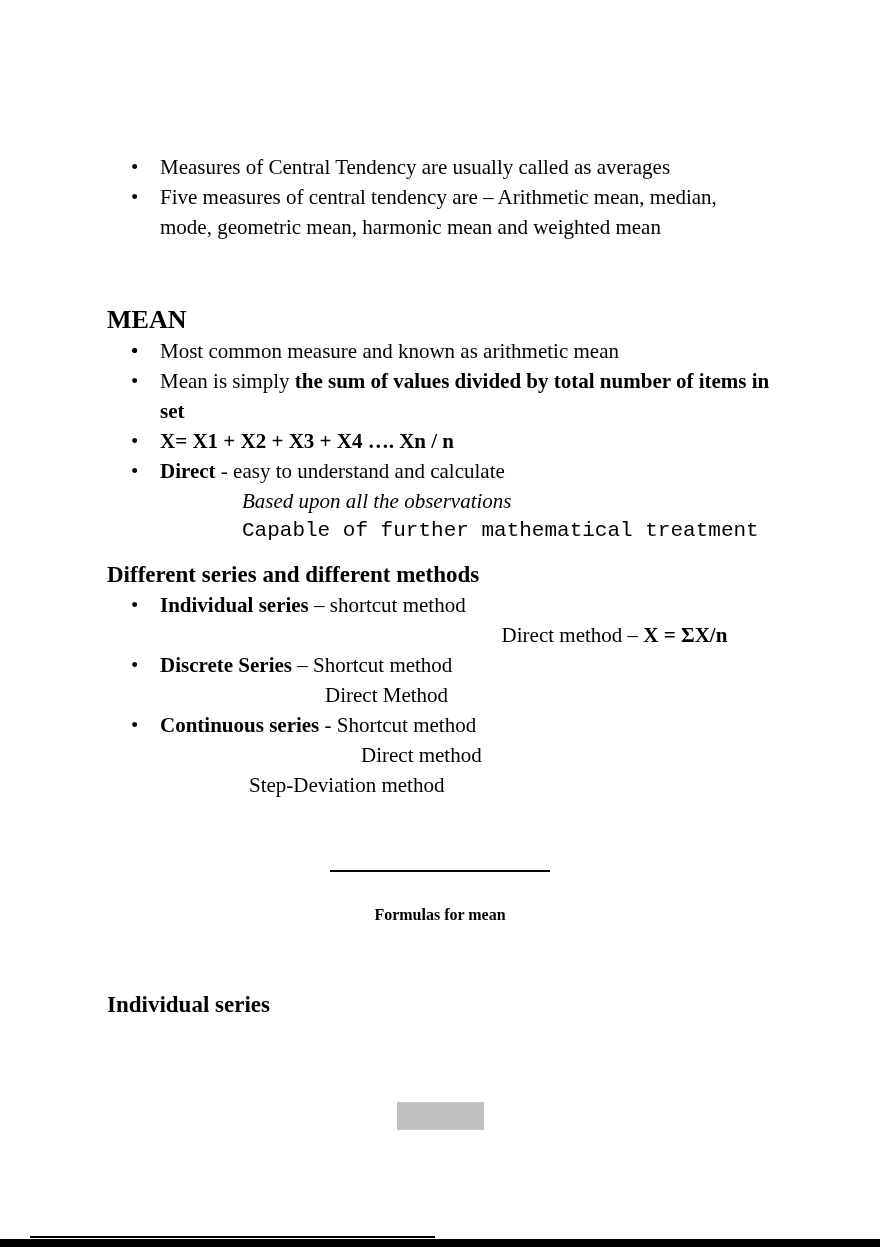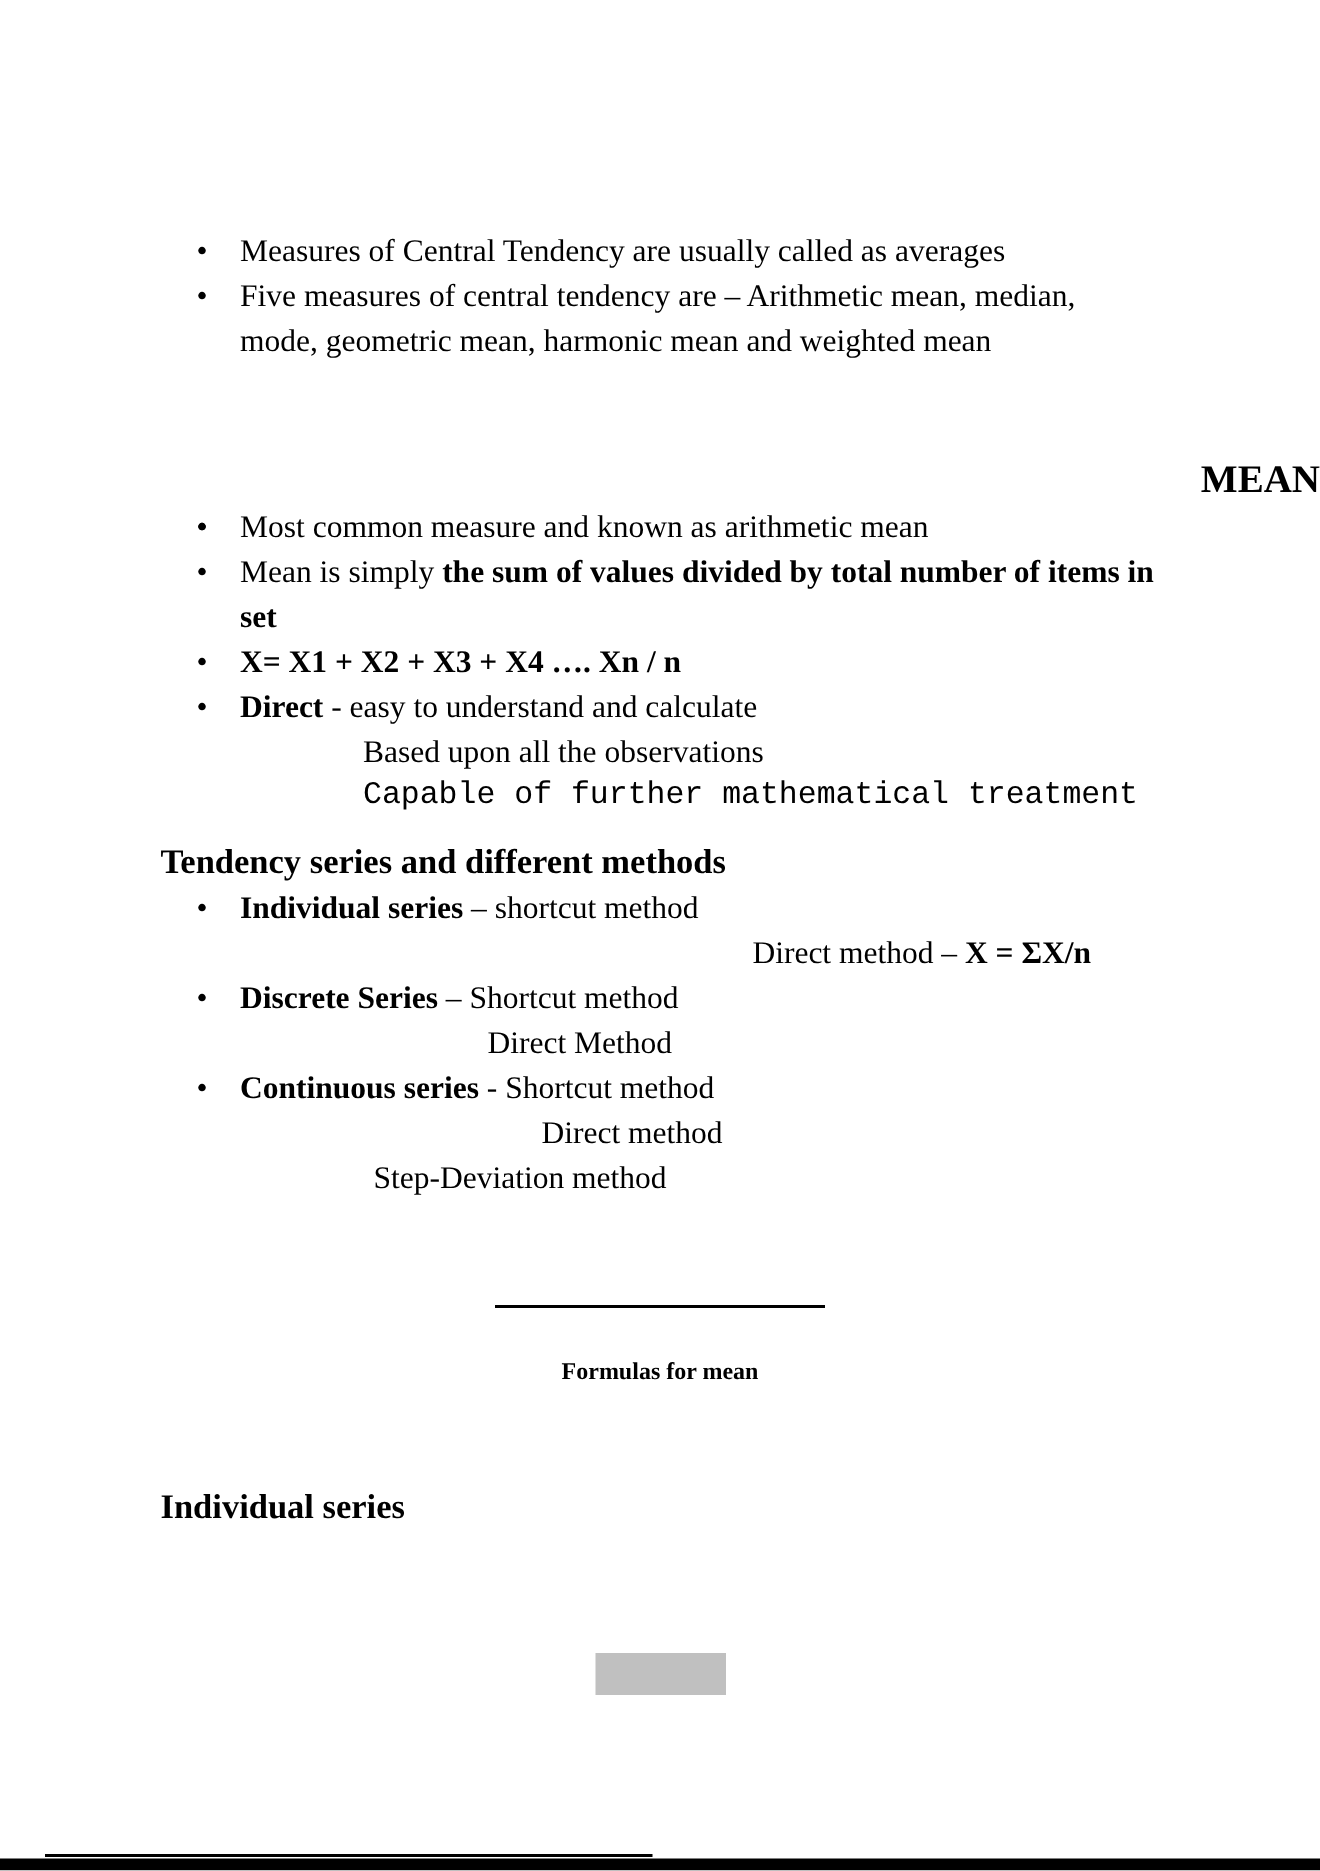--- a/index.html
+++ b/index.html
@@ -24,21 +24,20 @@
   ul.doc-list .bullet { position: absolute; left: 24px; top: 0; }
   .b { font-weight: bold; }
 
   .intro-list { width: 645px; }
   .mean-list  { width: 673px; margin-top: 10px; }
   .methods-list { margin-top: 14px; }
 
   h1.mean-heading {
     font-size: 26px; line-height: 32px; font-weight: bold;
     margin: 62px 0 0 107px;
-    text-align: right;
   }
   h2.methods-heading {
     font-size: 23px; line-height: 30px; font-weight: bold;
     margin: 14px 0 0 107px;
   }
   .divider {
     width: 220px; height: 0;
     border-bottom: 2px solid #000;
     margin: 70px 0 0 330px;
   }
@@ -75,24 +74,24 @@
       <li><span class="bullet">•</span><span>Five measures of central tendency are – Arithmetic mean, median, mode, geometric mean, harmonic mean and weighted mean</span></li>
     </ul>
 
   <h1 class="mean-heading">MEAN</h1>
 
   <ul class="doc-list mean-list" id="mean-list">
       <li><span class="bullet">•</span></li>
       <li><span class="bullet">•</span><span>Most common measure and known as arithmetic mean</span></li>
       <li><span class="bullet">•</span><span>Mean is simply </span><span class="b">the sum of values divided by total number of items in set</span></li>
       <li><span class="bullet">•</span><span class="b">X= X1 + X2 + X3 + X4 …. Xn / n</span></li>
-      <li><span class="bullet">•</span><span class="b">Direct</span><span> - easy to understand and calculate</span><div class="subline" style="margin-left: 82px;"><span>Based upon all the observations</span></div><div class="subline" style="margin-left: 82px; font-family: Liberation Mono, monospace;"><span>Capable of further mathematical treatment</span></div></li>
+      <li><span class="bullet">•</span><span class="b">Direct</span><span> - easy to understand and calculate</span><div class="subline" style="margin-left: 82px; font-style: italic;"><span>Based upon all the observations</span></div><div class="subline" style="margin-left: 82px; font-family: Liberation Mono, monospace;"><span>Capable of further mathematical treatment</span></div></li>
     </ul>
 
-  <h2 class="methods-heading">Tendency series and different methods</h2>
+  <h2 class="methods-heading">Different series and different methods</h2>
 
   <ul class="doc-list methods-list" id="methods-list">
       <li><span class="bullet">•</span><span class="b">Individual series</span><span> – shortcut method</span><div class="subline" style="margin-left: 189px; text-align: center;"><span>Direct method – </span><span class="b">X = ΣX/n</span></div></li>
       <li><span class="bullet">•</span><span class="b">Discrete Series</span><span> – Shortcut method</span><div class="subline" style="margin-left: 165px;"><span>Direct Method</span></div></li>
       <li><span class="bullet">•</span><span class="b">Continuous series</span><span> - Shortcut method</span><div class="subline" style="margin-left: 201px;"><span>Direct method</span></div><div class="subline" style="margin-left: 89px;"><span>Step-Deviation method</span></div></li>
     </ul>
 
   <div class="divider"></div>
 
   <h2 class="formulas-heading">Formulas for mean</h2>

